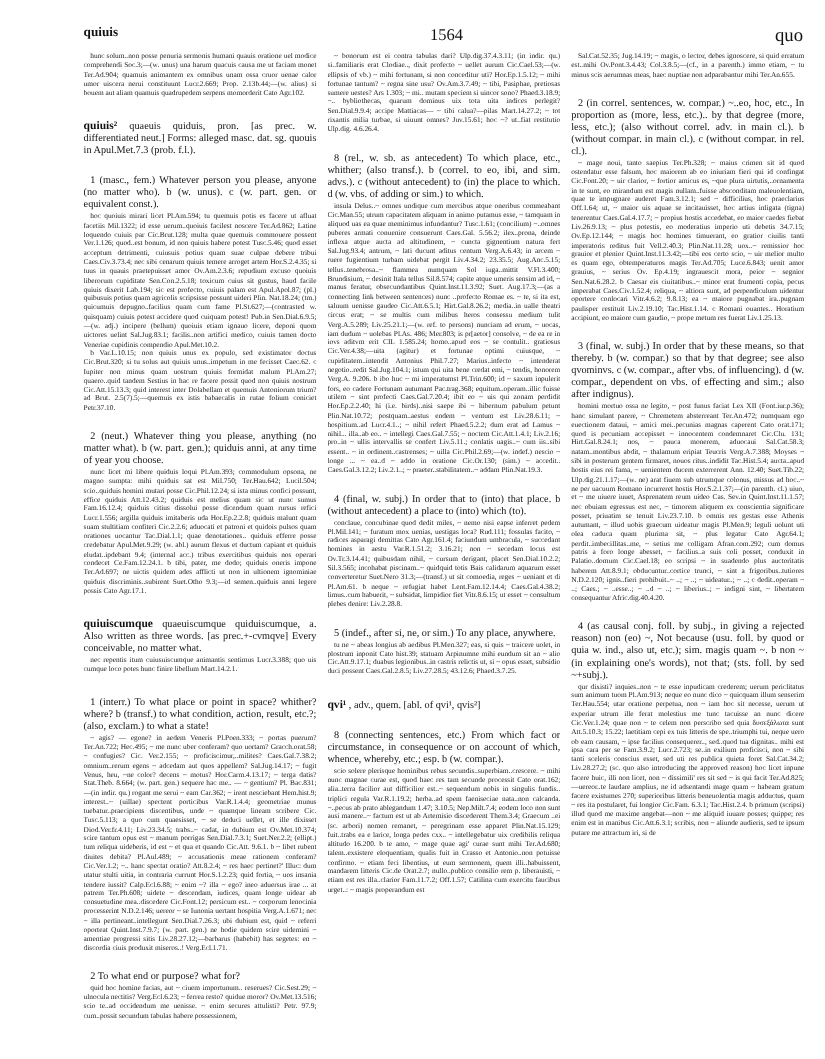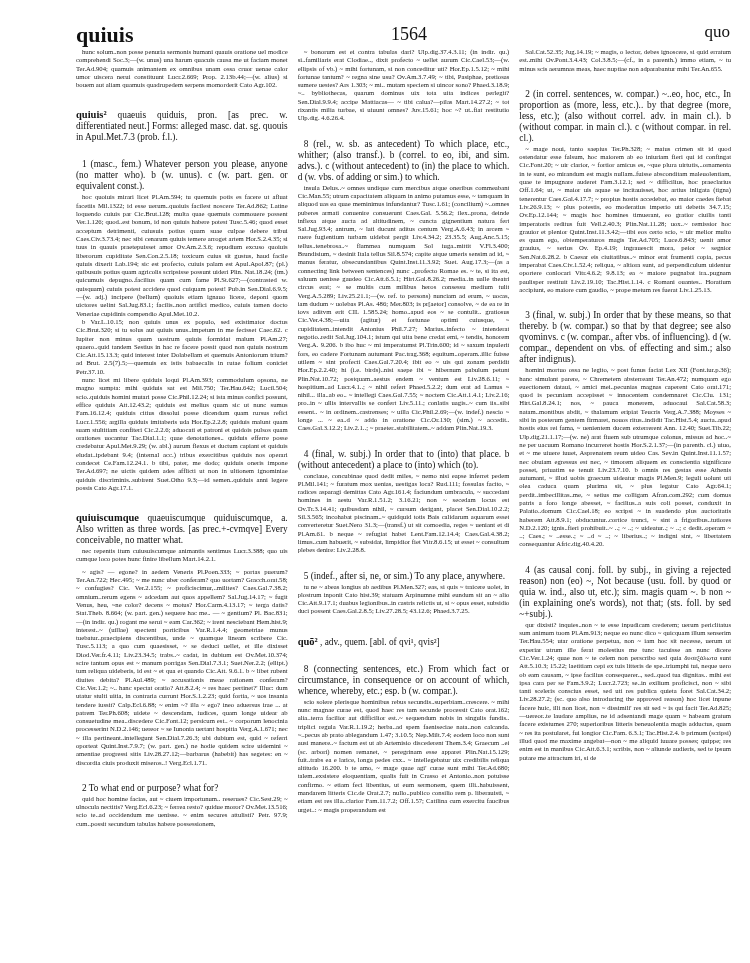--- a/index.html
+++ b/index.html
@@ -1,21 +1,21 @@
 <!DOCTYPE html>
 <html><head>
 <meta charset="utf-8">
 <style>
   html, body { margin: 0; padding: 0; background: #ffffff; }
   body { width: 750px; height: 963px; overflow: hidden; position: relative;
          font-family: "DejaVu Serif", "Liberation Serif", serif; color: #111; }
   .running-head { position: absolute; top: 22px; left: 76px; right: 20px; height: 24px; }
-  .rh-left { position: absolute; left: 0; top: 0; font-weight: bold; font-size: 22px;
+  .rh-left { position: absolute; left: 0; top: 0; font-weight: bold; font-size: 12px;
              font-family: "Liberation Serif", serif; }
-  .rh-center { position: absolute; left: 315px; top: 2px; font-size: 18px;
+  .rh-center { position: absolute; left: 315px; top: 2px; font-size: 15px;
                font-family: "Liberation Serif", serif; }
   .rh-right { position: absolute; right: 0; top: 0; font-weight: normal; font-size: 17px;
               font-family: "Liberation Serif", serif; }
   .columns { position: absolute; top: 48px; left: 76px; width: 655px; height: 900px;
              display: flex; gap: 10px; }
   .col { flex: 1 1 0; overflow: hidden; font-family: "Liberation Serif", serif; }
   .cite { font-size: 6.7px; line-height: 8.3px; text-align: justify; margin: 0; color: #1a1a1a; }
   .cite.indent { text-indent: 6px; }
   .def { font-size: 9.3px; line-height: 11px; text-align: justify; margin: 16px 0 1px 0; }
   .def.indent { text-indent: 6px; }
@@ -32,39 +32,41 @@
 </div>
 
 <div class="columns">
   <div class="col">
       <p class="cite indent">hunc solum..non posse penuria sermonis humani quauis oratione uel modice comprehendi Soc.3;—(w. unus) una harum quacuis causa me ut faciam monet Ter.Ad.904; quamuis animantem ex omnibus unam ossa cruor uenae calor umor uiscera nerui constituunt Lucr.2.669; Prop. 2.13b.44;—(w. alius) si bouem aut aliam quamuis quadrupedem serpens momorderit Cato Agr.102.</p>
       <div class="gap"></div>
       <p class="def"><span class="headword">quiuis²</span> <span>quaeuis quiduis, pron. [as prec. w. differentiated neut.] Forms: alleged masc. dat. sg. quouis in Apul.Met.7.3 (prob. f.l.).</span></p>
       <p class="def indent">1 (masc., fem.) Whatever person you please, anyone (no matter who). b (w. unus). c (w. part. gen. or equivalent const.).</p>
       <p class="cite indent">hoc quoiuis mirari licet Pl.Am.594; tu quemuis potis es facere ut afluat facetiis Mil.1322; id esse uerum..quoiuis facilest noscere Ter.Ad.862; Latine loquendo cuiuis par Cic.Brut.128; multa quae quemuis commouere possent Ver.1.126; quod..est bonum, id non quiuis habere potest Tusc.5.46; quod esset acceptum detrimenti, cuiusuis potius quam suae culpae debere tribui Caes.Civ.3.73.4; nec sibi cenarum quiuis temere arroget artem Hor.S.2.4.35; si tuus in quauis praetepuisset amor Ov.Am.2.3.6; repudium excuso quoiuis liberorum cupiditate Sen.Con.2.5.18; toxicum cuius sit gustus, haud facile quiuis dixerit Lab.194; sic est profecto, cuiuis palam est Apul.Apol.87; (pl.) quibusuis potius quam agricolis scripsisse possunt uideri Plin. Nat.18.24; (tm.) quicumuis depugno..facilius quam cum fame Pl.St.627;—(contrasted w. quisquam) cuiuis potest accidere quod cuiquam potest! Pub.in Sen.Dial.6.9.5;—(w. adj.) incipere (bellum) quoiuis etiam ignauo licere, deponi quom uictores uelint Sal.Jug.83.1; facilis..non artifici medico, cuiuis tamen docto Veneriae cupidinis compendio Apul.Met.10.2.</p>
       <p class="cite indent">b Var.L.10.15; non quiuis unus ex populo, sed existimator doctus Cic.Brut.320; si tu solus aut quiuis unus..impetum in me fecisset Caec.62. c Iupiter non minus quam uostrum quiuis formidat malum Pl.Am.27; quaero..quid tandem Sestius in hac re facere possit quod non quiuis nostrum Cic.Att.15.13.3; quid interest inter Dolabellam et quemuis Antoniorum trium? ad Brut. 2.5(7).5;—quemuis ex istis babaecalis in rutae folium coniciet Petr.37.10.</p>
+      <p class="def indent">2 (neut.) Whatever thing you please, anything (no matter what). b (w. part. gen.); quiduis anni, at any time of year you choose.</p>
       <p class="cite indent">nunc licet mi libere quiduis loqui Pl.Am.393; commodulum opsona, ne magno sumpta: mihi quiduis sat est Mil.750; Ter.Hau.642; Lucil.504; scio..quiduis homini mutari posse Cic.Phil.12.24; si ista minus confici possunt, effice quiduis Att.12.43.2; quiduis est melius quam sic ut nunc sumus Fam.16.12.4; quiduis citius dissolui posse dicendum quam rursus refici Lucr.1.556; argilla quiduis imitaberis uda Hor.Ep.2.2.8; quiduis malunt quam suam stultitiam confiteri Cic.2.2.6; aduocati et patroni et quidois pulsos quam orationes uocantur Tac.Dial.1.1; quae denotationes.. quiduis efferre posse credebatur Apul.Met.9.29; (w. abl.) aurum flexus et ductum capiant et quiduis eludat..ipdebant 9.4; (internal acc.) tribus exercitibus quiduis nos operari condecet Ce.Fam.12.24.1. b tibi, pater, me dodo; quiduis oneris impone Ter.Ad.697; ne uictis quidem ades afflicti ut non in ultionem ignominiae quiduis discriminis..subirent Suet.Otho 9.3;—id semen..quiduis anni legere possis Cato Agr.17.1.</p>
       <div class="gap"></div>
       <p class="def"><span class="headword">quiuiscumque</span> <span>quaeuiscumque quiduiscumque, a. Also written as three words. [as prec.+-cvmqve] Every conceivable, no matter what.</span></p>
       <p class="cite indent">nec repentis itum cuiusuiscumque animantis sentimus Lucr.3.388; quo uis cumque loco potes hunc finire libellum Mart.14.2.1.</p>
       <div class="gap"></div>
+      <p class="def indent">1 (interr.) To what place or point in space? whither? where? b (transf.) to what condition, action, result, etc.?; (also, exclam.) to what a state!</p>
       <p class="cite indent">~ agis? — egone? in aedem Veneris Pl.Poen.333; ~ portas puerum? Ter.An.722; Hec.495; ~ me nunc uber conferam? quo uortam? Gracch.orat.58; ~ confugies? Cic. Ver.2.155; ~ proficiscimur,..milites? Caes.Gal.7.38.2; omnium..rerum egens ~ adcedam aut quos appellem? Sal.Jug.14.17; ~ fugit Venus, heu, ~ne color? decens ~ motus? Hor.Carm.4.13.17; ~ terga datis? Stat.Theb. 8.664; (w. part. gen.) sequere hac me.. — ~ gentium? Pl. Bac.831;—(in indir. qu.) rogant me serui ~ eam Car.362; ~ irent nesciebant Hem.hist.9; interest..~ (uillae) spectent porticibus Var.R.1.4.4; geometriae munus tuebatur..praecipiens discentibus, unde ~ quamque lineam scribere Cic. Tusc.5.113; a quo cum quaesisset, ~ se deduci uellet, et ille dixisset Diod.Ver.fr.4.11; Liv.23.34.5; trabs..~ cadat, in dubium est Ov.Met.10.374; scire tantum opus est ~ manum porrigas Sen.Dial.7.3.1; Suet.Ner.2.2; (ellipt.) tum reliqua uideberis, id est ~ et qua et quando Cic.Att. 9.6.1. b ~ libet rubent diuites debita? Pl.Aul.489; ~ accusationis meae rationem conferam? Cic.Ver.1.2; ~.. hanc spectat oratio? Att.8.2.4; ~ res haec pertinet?' Illuc: dum utatur stulti uitia, in contraria currunt Hor.S.1.2.23; quid fortia, ~ uos insania tendere iussit? Calp.Ecl.6.88; ~ enim ~? illa ~ ego? ineo aduersus irae ... at patrem Ter.Ph.608; uidete ~ descendam, iudices, quam longe uidear ab consuetudine mea..discedere Cic.Font.12; persicum est.. ~ corporum lenocinia processerint N.D.2.146; uereor ~ se Iunonia uertant hospitia Verg.A.1.671; nec ~ illa pertineant..intellegunt Sen.Dial.7.26.3; ubi dubium est, quid ~ referri oporteat Quint.Inst.7.9.7; (w. part. gen.) ne hodie quidem scire uidemini ~ amentiae progressi sitis Liv.28.27.12;—barbarus (habebit) has segetes: en ~ discordia ciuis produxit miseros..! Verg.Ecl.1.71.</p>
       <p class="def indent">2 To what end or purpose? what for?</p>
       <p class="cite indent">quid hoc homine facias, aut ~ ciuem importunum.. reserues? Cic.Sest.29; ~ ulnocula nectitis? Verg.Ecl.6.23; ~ ferrea resto? quidue moror? Ov.Met.13.516; scio te..ad occidendum me uenisse. ~ enim secures attulisti? Petr. 97.9; cum..possit secundum tabulas habere possessionem,</p>
     </div>
   <div class="col">
       <p class="cite indent">~ bonorum est ei contra tabulas dari? Ulp.dig.37.4.3.11; (in indir. qu.) si..familiaris erat Clodiae.., dixit profecto ~ uellet aurum Cic.Cael.53;—(w. ellipsis of vb.) ~ mihi fortunam, si non conceditur uti? Hor.Ep.1.5.12; ~ mihi fortunae tantum? ~ regna sine usu? Ov.Am.3.7.49; ~ tibi, Pasiphae, pretiosas sumere uestes? Ars 1.303; ~ mi.. mutam speciem si uincor sono? Phaed.3.18.9; ~.. bybliothecas, quarum dominus uix tota uita indices perlegit? Sen.Dial.9.9.4; accipe Mattiacas— ~ tibi calua?—pilas Mart.14.27.2; ~ tot rixantis milia turbae, si uiuunt omnes? Juv.15.61; hoc ~? ut..fiat restitutio Ulp.dig. 4.6.26.4.</p>
       <p class="def indent">8 (rel., w. sb. as antecedent) To which place, etc., whither; (also transf.). b (correl. to eo, ibi, and sim. advs.). c (without antecedent) to (in) the place to which. d (w. vbs. of adding or sim.) to which.</p>
       <p class="cite indent">insula Delus..~ omnes undique cum mercibus atque oneribus commeabant Cic.Man.55; utrum capacitatem aliquam in animo putamus esse, ~ tamquam in aliquod uas ea quae meminimus infundantur? Tusc.1.61; (concilium) ~..omnes puberes armati conuenire consuerunt Caes.Gal. 5.56.2; ilex..prona, deinde inflexa atque aucta ad altitudinem, ~ cuncta gignentium natura fert Sal.Jug.93.4; antrum, ~ lati ducunt aditus centum Verg.A.6.43; in arcem ~ ruere fugientium turbam uidebat pergit Liv.4.34.2; 23.35.5; Aug.Anc.5.15; tellus..tenebrosa..~ flammea numquam Sol iuga..mittit V.Fl.3.400; Brundisium, ~ desinit Itala tellus Sil.8.574; capite atque umeris sensim ad id, ~ manus feratur, obsecundantibus Quint.Inst.11.3.92; Suet. Aug.17.3;—(as a connecting link between sentences) nunc ..profecto Romae es. ~ te, si ita est, saluum uenisse gaudeo Cic.Att.6.5.1; Hirt.Gal.8.26.2; media..in ualle theatri circus erat; ~ se multis cum milibus heros consessu medium tulit Verg.A.5.289; Liv.25.21.1;—(w. ref. to persons) nunciam ad erum, ~ uocas, iam dudum ~ uolebas Pl.As. 486; Mer.803; is pr[aetor] consolve, ~ de ea re in iovs aditvm erit CIL 1.585.24; homo..apud eos ~ se contulit.. gratiosus Cic.Ver.4.38;—uita (agitur) et fortunae optimi cuiusque, ~ cupiditatem..intendit Antonius Phil.7.27; Marius..infecto ~ intenderat negotio..redit Sal.Jug.104.1; istum qui uita bene credat emi, ~ tendis, honorem Verg.A. 9.206. b ibo huc ~ mi imperatumst Pl.Trin.600; id ~ saxum inpulerit fors, eo cadere Fortunam autumant Pac.trag.368; equitum..operam..illic fuisse utilem ~ sint profecti Caes.Gal.7.20.4; ibit eo ~ uis qui zonam perdidit Hor.Ep.2.2.40; hi (i.e. birds)..nisi saepe ibi ~ hibernum pabulum petunt Plin.Nat.10.72; postquam..aestus endem ~ ventum est Liv.28.6.11; ~ hospitium..ad Lucr.4.1..; ~ nihil refert Phaed.5.2.2; dum erat ad Lamus ~ nihil... illa..ab eo.. ~ intellegi Caes.Gal.7.55; ~ noctem Cic.Att.1.4.1; Liv.2.16; pro..in ~ ullis intervallis se confert Liv.5.11.; conlatis uagis..~ cum iis..sibi essent.. ~ in ordinem..castrenses; ~ uilla Cic.Phil.2.69;—(w. indef.) nescio ~ longe ... ~ ea..d ~ addo in oratione Cic.Or.130; (sim.) ~ accedit.. Caes.Gal.3.12.2; Liv.2.1..; ~ praeter..stabilitatem..~ addam Plin.Nat.19.3.</p>
       <p class="def indent">4 (final, w. subj.) In order that to (into) that place. b (without antecedent) a place to (into) which (to).</p>
       <p class="cite indent">conclaue, concubinae quod dedit miles, ~ nemo nisi eapse inferret pedem Pl.Mil.141; ~ furatum mox uenias, uestigas loca? Rud.111; fossulas facito, ~ radices asparagi demittas Cato Agr.161.4; faciundum umbracula, ~ succedant homines in aestu Var.R.1.51.2; 3.16.21; non ~ secedam locus est Ov.Tr.3.14.41; quibusdam nihil, ~ cursum derigant, placet Sen.Dial.10.2.2; Sil.3.565; incohabat piscinam..~ quidquid totis Bais calidarum aquarum esset converteretur Suet.Nero 31.3;—(transf.) ut sit comoedia, reges ~ ueniant et di Pl.Am.61. b neque ~ refugiat habet Lent.Fam.12.14.4; Caes.Gal.4.38.2; limus..cum habuerit, ~ subsidat, limpidior fiet Vitr.8.6.15; ut esset ~ consultum plebes denire: Liv.2.28.8.</p>
       <p class="def indent">5 (indef., after si, ne, or sim.) To any place, anywhere.</p>
       <p class="cite indent">tu ne ~ abeas longius ab aedibus Pl.Men.327; eas, si quis ~ traicere uolet, in plostrum inponit Cato hist.39; statuam Arpinumne mihi eundum sit an ~ alio Cic.Att.9.17.1; duabus legionibus..in castris relictis ut, si ~ opus esset, subsidio duci possent Caes.Gal.2.8.5; Liv.27.28.5; 43.12.6; Phaed.3.7.25.</p>
       <div class="gap"></div>
-      <p class="def"><span class="headword">quō²</span> <span>, adv., quem. [abl. of qvi¹, qvis²]</span></p>
+      <p class="def"><span class="headword">qvi¹</span> <span>, adv., quem. [abl. of qvi¹, qvis²]</span></p>
       <p class="def indent">8 (connecting sentences, etc.) From which fact or circumstance, in consequence or on account of which, whence, whereby, etc.; esp. b (w. compar.).</p>
       <p class="cite indent">scio solere plerisque hominibus rebus secundis..superbiam..crescere. ~ mihi nunc magnae curae est, quod haec res tam secunde processit Cato orat.162; alia..terra facilior aut difficilior est..~ sequendum nobis in singulis fundis.. triplici regula Var.R.1.19.2; herba..ad spem faeniseciae nata..non calcanda. ~..pecus ab prato ablegandum 1.47; 3.10.5; Nep.Milt.7.4; eodem loco non sunt ausi manere..~ factum est ut ab Artemisio discederent Them.3.4; Graecum ..ei (sc. arbori) nomen remanet, ~ peregrinam esse apparet Plin.Nat.15.129; fuit..trabs ea e larice, longa pedes cxx.. ~ intellegebatur uix credibilis reliqua altitudo 16.200. b te amo, ~ mage quae agi' curae sunt mihi Ter.Ad.680; talem..exsistere eloquentiam, qualis fuit in Crasso et Antonio..non potuisse confirmo. ~ etiam feci libentius, ut eum sermonem, quem illi..habuissent, mandarem litteris Cic.de Orat.2.7; nullo..publico consilio rem p. liberauisti, ~ etiam est res illa..clarior Fam.11.7.2; Off.1.57; Catilina cum exercitu faucibus urget..: ~ magis properandum est</p>
     </div>
   <div class="col">
       <p class="cite indent">Sal.Cat.52.35; Jug.14.19; ~ magis, o lector, debes ignoscere, si quid erratum est..mihi Ov.Pont.3.4.43; Col.3.8.5;—(cf., in a parenth.) immo etiam, ~ tu minus scis aerumnas meas, haec nuptiae non adparabantur mihi Ter.An.655.</p>
       <p class="def indent">2 (in correl. sentences, w. compar.) ~..eo, hoc, etc., In proportion as (more, less, etc.).. by that degree (more, less, etc.); (also without correl. adv. in main cl.). b (without compar. in main cl.). c (without compar. in rel. cl.).</p>
       <p class="cite indent">~ mage noui, tanto saepius Ter.Ph.328; ~ maius crimen sit id quod ostendatur esse falsum, hoc maiorem ab eo iniuriam fieri qui id confingat Cic.Font.20; ~ uir clarior, ~ fortior amicus es, ~que plura uirtutis,..ornamenta in te sunt, eo mirandum est magis nullam..fuisse absconditam maleuolentiam, quae te impugnare auderet Fam.3.12.1; sed ~ difficilius, hoc praeclarius Off.1.64; ut, ~ maior uis aquae se incitauisset, hoc artius inligata (tigna) tenerentur Caes.Gal.4.17.7; ~ propius hostis accedebat, eo maior caedes fiebat Liv.26.9.13; ~ plus potestis, eo moderatius imperio uti debetis 34.7.15; Ov.Ep.12.144; ~ magis hoc homines timuerant, eo gratior ciuilis tanti imperatoris reditus fuit Vell.2.40.3; Plin.Nat.11.28; uox..~ remissior hoc grauior et plenior Quint.Inst.11.3.42;—tibi eos certo scio, ~ uir melior multo es quam ego, obtemperaturos magis Ter.Ad.705; Luce.6.843; uenit amor grauius, ~ serius Ov. Ep.4.19; ingrauescit mora, peior ~ segnior Sen.Nat.6.28.2. b Caesar eis ciuitatibus..~ minor erat frumenti copia, pecus imperabat Caes.Civ.1.52.4; reliqua, ~ altiora sunt, ad perpendiculum uidentur oportere conlocari Vitr.4.6.2; 9.8.13; ea ~ maiore pugnabat ira..pugnam paulisper restituit Liv.2.19.10; Tac.Hist.1.14. c Romani ouantes.. Horatium accipiunt, eo maiore cum gaudio, ~ prope metum res fuerat Liv.1.25.13.</p>
       <p class="def indent">3 (final, w. subj.) In order that by these means, so that thereby. b (w. compar.) so that by that degree; see also qvominvs. c (w. compar., after vbs. of influencing). d (w. compar., dependent on vbs. of effecting and sim.; also after indignus).</p>
       <p class="cite indent">homini mortuo ossa ne legito, ~ post funus faciat Lex XII (Font.iur.p.36); hanc simulant parere, ~ Chremetem absterreant Ter.An.472; numquam ego euectionem dataui, ~ amici mei..pecunias magnas caperent Cato orat.171; quod is pecuniam accepisset ~ innocentem condemnaret Cic.Clu. 131; Hirt.Gal.8.24.1; nos, ~ pauca monerem, aduocaui Sal.Cat.58.3; natam..montibus abdit, ~ thalamum eripiat Teucris Verg.A.7.388; Moyses ~ sibi in posterum gentem firmaret, nouos ritus..indidit Tac.Hist.5.4; aucta..apud hostis eius rei fama, ~ uenientem ducem exterrerent Ann. 12.40; Suet.Tib.22; Ulp.dig.21.1.17;—(w. ne) arat fiuem sub utrumque colonus, missus ad hoc..~ ne per uacuum Romano incurreret hostis Hor.S.2.1.37;—(in parenth. cl.) uiuo, et ~ me uiuere iuuet, Asprenatem reum uideo Cas. Sev.in Quint.Inst.11.1.57; nec obuiam egressus est nec, ~ timorem aliquem ex conscientia significare posset, priuatim se tenuit Liv.23.7.10. b omnis res gestas esse Athenis autumant, ~ illud uobis graecum uideatur magis Pl.Men.9; leguli uolunt uti olea caduca quam plurima sit, ~ plus legatur Cato Agr.64.1; perdit..imbecillitas..me, ~ setius me colligam Afran.com.292; cum domus patris a foro longe abesset, ~ facilius..a suis coli posset, conduxit in Palatio..domum Cic.Cael.18; eo scripsi ~ in suadendo plus auctoritatis haberem Att.8.9.1; obducuntur..cortice trunci, ~ sint a frigoribus..tutiores N.D.2.120; ignis..fieri prohibuit..~ ..; ~ ..; ~ uideatur..; ~ ..; c dedit..operam ~ ..; Caes.; ~ ..esse..; ~ ..d ~ ..; ~ liberius..; ~ indigni sint, ~ libertatem consequantur Afric.dig.40.4.20.</p>
       <p class="def indent">4 (as causal conj. foll. by subj., in giving a rejected reason) non (eo) ~, Not because (usu. foll. by quod or quia w. ind., also ut, etc.); sim. magis quam ~. b non ~ (in explaining one's words), not that; (sts. foll. by sed ~+subj.).</p>

